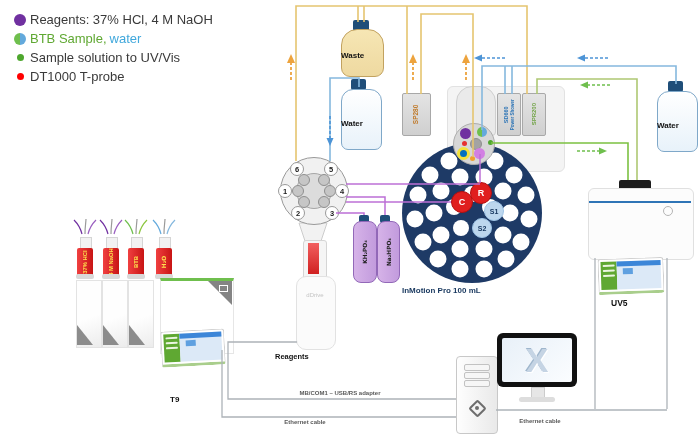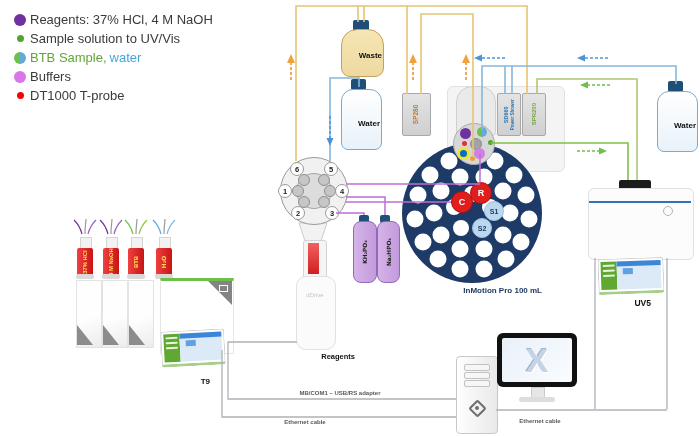--- a/index.html
+++ b/index.html
@@ -12,21 +12,21 @@
   .lg-item{display:flex;align-items:center;height:19px;}
   .lg-ico{width:20px;display:flex;justify-content:center;align-items:center;flex:0 0 20px;}
   .lg-txt{font-size:13px;color:#3a3a3a;white-space:nowrap;}
   .dot-lg{width:12px;height:12px;border-radius:50%;}
   .dot-sm{width:7px;height:7px;border-radius:50%;}
   .dot-split{width:12px;height:12px;border-radius:50%;background:linear-gradient(90deg,#6FBF4D 0 50%,#63A9DC 50% 100%);}
   .dot-ring{width:7px;height:7px;border-radius:50%;background:#0070C0;border:3px solid #F2E13C;}
   .txt-green{color:#5FA832;} .txt-blue{color:#41A8DC;}
   
   .circle{border-radius:50%;}
-  .bottle-lbl{font-weight:bold;font-size:8px;color:#111;text-align:right;}
+  .bottle-lbl{font-weight:bold;font-size:8px;color:#111;text-align:left;}
   .cap{background:#1F4E79;border-radius:2px;}
   .pump{background:linear-gradient(180deg,#E4E4E4,#CFCFCF);border:1px solid #A8A8A8;border-radius:2px;
         display:flex;align-items:center;justify-content:center;}
   .rot{transform:rotate(-90deg);white-space:nowrap;text-align:center;line-height:1.05;font-weight:bold;}
   .vflex{display:flex;align-items:center;justify-content:center;}
   .beaker{border-radius:50%;display:flex;align-items:center;justify-content:center;font-weight:bold;}
   .beaker.red{background:#E01E1E;color:#fff;border:1px solid #B30F0F;font-size:9px;}
   .beaker.blue{background:#BDD7EE;color:#17375E;border:1px solid #9DC3E6;font-size:7px;}
   .valve-num{width:12px;height:12px;display:flex;align-items:center;justify-content:center;
              font-size:7.5px;font-weight:bold;color:#1a1a1a;background:#fff;border:1px solid #9a9a9a;border-radius:50%;}
@@ -94,36 +94,30 @@
 
     <div class="abs lg">
       <div class="lg-item">
         <span class="lg-ico">
             <span class="dot-lg" style="background:#7030A0;"></span>
           </span>
         <span class="lg-txt">Reagents: 37% HCl, 4 M NaOH</span>
       </div>
       <div class="lg-item">
         <span class="lg-ico">
-            <span class="dot-sm" style="background:#4EA72E;"></span>
-          </span>
-        <span class="lg-txt">Sample solution to UV/Vis</span>
-      </div>
-      <div class="lg-item">
-        <span class="lg-ico">
             <span class="dot-split"></span>
           </span>
         <span class="lg-txt txt-green">BTB Sample,</span>
         <span class="lg-txt txt-blue" style="margin-left:3px;">water</span>
       </div>
       <div class="lg-item">
         <span class="lg-ico">
-            <span class="dot-lg" style="background:#D976E8;"></span>
+            <span class="dot-sm" style="background:#4EA72E;"></span>
           </span>
-        <span class="lg-txt">Buffers</span>
+        <span class="lg-txt">Sample solution to UV/Vis</span>
       </div>
       <div class="lg-item">
         <span class="lg-ico">
             <span class="dot-sm" style="background:#FF0000;"></span>
           </span>
         <span class="lg-txt">DT1000 T-probe</span>
       </div>
     </div>
 
     <div class="abs cap" style="left:353px;top:20px;width:16px;height:11px;"></div>
@@ -158,21 +152,21 @@
     <div class="abs circle" style="left:462px;top:141px;width:5px;height:5px;background:#E63030;"></div>
     <div class="abs circle" style="left:488px;top:140px;width:5px;height:5px;background:#4EA72E;"></div>
     <div class="abs circle" style="left:457px;top:147px;width:7px;height:7px;background:#0070C0;border:3px solid #F2E13C;"></div>
     <div class="abs circle" style="left:474px;top:148px;width:11px;height:11px;background:#D27FE3;"></div>
     <div class="abs circle" style="left:470px;top:156px;width:5px;height:5px;background:#F0A030;"></div>
 
     <div class="abs beaker red" style="left:451px;top:191px;width:20px;height:20px;">C</div>
     <div class="abs beaker red" style="left:470px;top:182px;width:20px;height:20px;">R</div>
     <div class="abs beaker blue" style="left:484px;top:201px;width:18px;height:18px;">S1</div>
     <div class="abs beaker blue" style="left:472px;top:218px;width:18px;height:18px;">S2</div>
-    <div class="abs" style="left:402px;top:286px;width:140px;text-align:right;font-size:8px;font-weight:bold;color:#17375E;">InMotion Pro 100 mL</div>
+    <div class="abs" style="left:402px;top:286px;width:140px;text-align:left;font-size:8px;font-weight:bold;color:#17375E;">InMotion Pro 100 mL</div>
 
     <div class="abs circle" style="left:280px;top:157px;width:66px;height:66px;background:#F1F1F1;border:1px solid #999999;"></div>
     <div class="abs circle" style="left:296px;top:173px;width:34px;height:34px;background:#DCDCDC;border:1px solid #A6A6A6;"></div>
     <div class="abs circle" style="left:298px;top:174px;width:10px;height:10px;background:#C6C6C6;border:1px solid #8F8F8F;"></div>
     <div class="abs circle" style="left:318px;top:174px;width:10px;height:10px;background:#C6C6C6;border:1px solid #8F8F8F;"></div>
     <div class="abs circle" style="left:292px;top:185px;width:10px;height:10px;background:#C6C6C6;border:1px solid #8F8F8F;"></div>
     <div class="abs circle" style="left:324px;top:185px;width:10px;height:10px;background:#C6C6C6;border:1px solid #8F8F8F;"></div>
     <div class="abs circle" style="left:298px;top:196px;width:10px;height:10px;background:#C6C6C6;border:1px solid #8F8F8F;"></div>
     <div class="abs circle" style="left:318px;top:196px;width:10px;height:10px;background:#C6C6C6;border:1px solid #8F8F8F;"></div>
     <div class="abs valve-num" style="left:278px;top:184px;">1</div>
@@ -234,21 +228,21 @@
             <i></i>
             <i></i>
             <i></i>
           </div>
       <div class="t-main">
             <div class="t-bar"></div>
             <div class="t-chip"></div>
           </div>
         </div>
     </div>
-    <div class="abs bottle-lbl" style="left:170px;top:377px;width:40px;">T9</div>
+    <div class="abs bottle-lbl" style="left:170px;top:395px;width:40px;">T9</div>
 
     <div class="abs" style="left:619px;top:180px;width:32px;height:10px;background:#1C1C1C;border-radius:2px;"></div>
     <div class="abs" style="left:588px;top:188px;width:104px;height:70px;background:#FCFCFC;border:1px solid #E0E0E0;border-radius:6px;"></div>
     <div class="abs" style="left:589px;top:201px;width:102px;height:2px;background:#2E74B6;"></div>
     <div class="abs circle" style="left:663px;top:206px;width:8px;height:8px;border:1px solid #B5B5B5;"></div>
     <div class="abs terminal" style="left:598px;top:258px;width:60px;height:28px;transform:rotate(-2deg);">
       <div class="t-screen">
           <div class="t-side">
             <i></i>
             <i></i>

